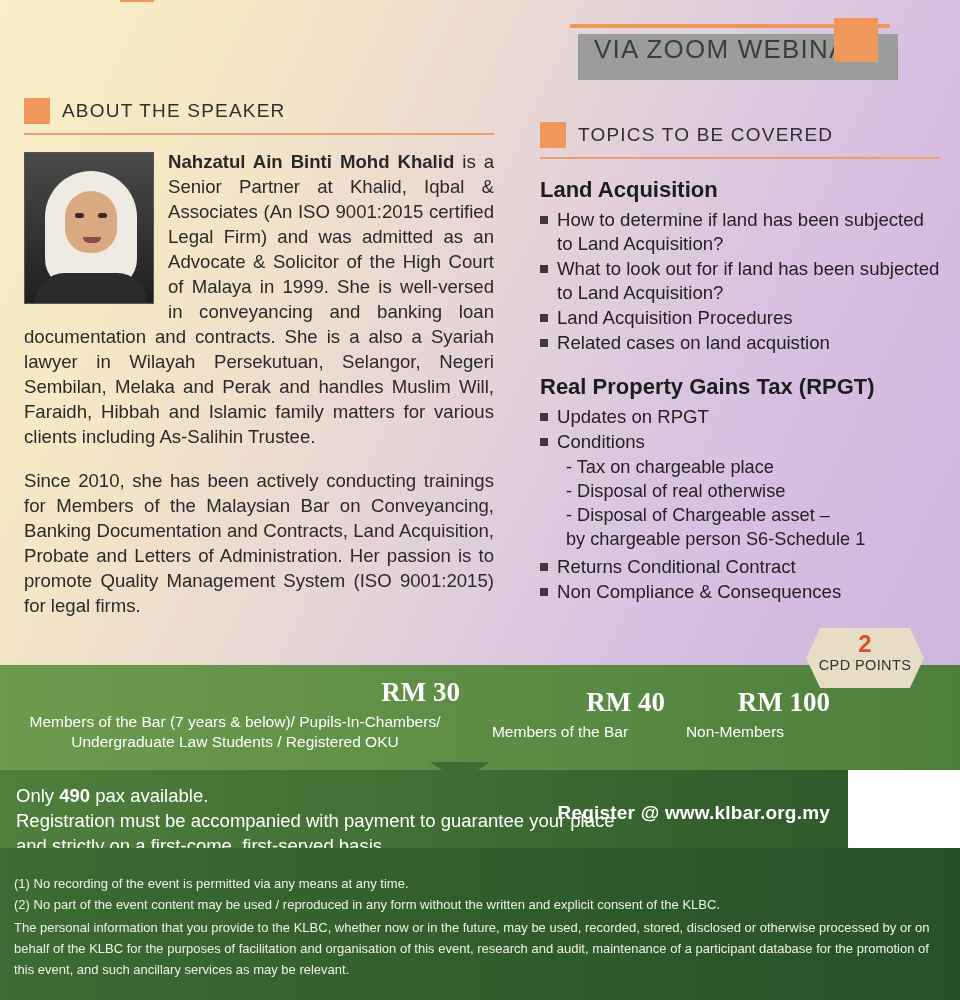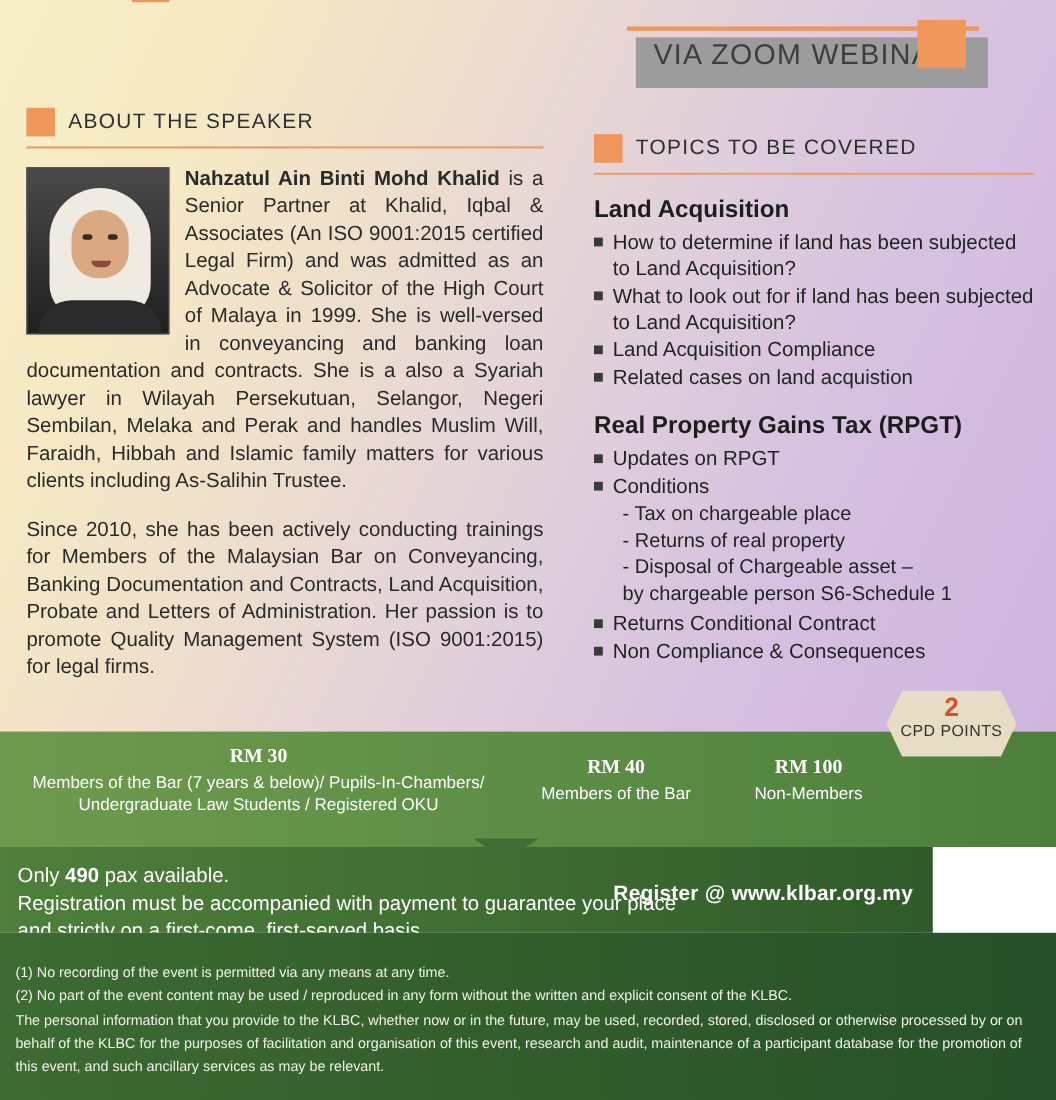--- a/index.html
+++ b/index.html
@@ -137,21 +137,21 @@
   .cpd-num { font-size:24px; font-weight:bold; color:#d4542a; line-height:26px; padding-top:3px;}
   .cpd-label { font-size:14.5px; color:#333; letter-spacing:.4px; }
 
   
   .fees {
     position:absolute; top:665px; left:0; width:960px; height:105px;
     background: linear-gradient(90deg,#6e9a4e 0%, #5f8f46 45%, #4d7f3c 100%);
     color:#ffffff;
   }
   .fee { position:absolute; text-align:center; }
-  .fee .amt { font-family:"Liberation Serif", serif; font-weight:bold; font-size:18px; }
+  .fee .amt { font-family:"Liberation Serif", serif; font-weight:bold; font-size:27px;text-align:right; }
   .fee .desc { font-size:15.5px; line-height:20px; margin-top:4px; }
   .fee1 { left:10px; top:12px; width:450px; }
   .fee2 { left:455px; top:22px; width:210px; }
   .fee3 { left:640px; top:22px; width:190px; }
 
   
   .notch {
     position:absolute; top:762px; left:430px; width:60px; height:20px;
     background:#3e6e36;
     clip-path: polygon(0 0, 100% 0, 50% 100%);
@@ -239,42 +239,42 @@
       <div class="bullet-row">
         <div class="bullet-sq"></div>
         <div>How to determine if land has been subjected to Land Acquisition?</div>
       </div>
       <div class="bullet-row">
         <div class="bullet-sq"></div>
         <div>What to look out for if land has been subjected to Land Acquisition?</div>
       </div>
       <div class="bullet-row">
         <div class="bullet-sq"></div>
-        <div>Land Acquisition Compliance</div>
+        <div>Land Acquisition Procedures</div>
       </div>
       <div class="bullet-row">
         <div class="bullet-sq"></div>
         <div>Related cases on land acquistion</div>
       </div>
 
       <div class="gap"></div>
 
       <div class="topic-group-title">Real Property Gains Tax (RPGT)</div>
 
       <div class="bullet-row">
         <div class="bullet-sq"></div>
         <div>Updates on RPGT</div>
       </div>
       <div class="bullet-row">
         <div class="bullet-sq"></div>
         <div>Conditions</div>
       </div>
 
       <div class="sub-row">- Tax on chargeable place</div>
-      <div class="sub-row">- Returns of real property</div>
+      <div class="sub-row">- Disposal of real otherwise</div>
       <div class="sub-row">- Disposal of Chargeable asset –</div>
       <div class="sub-row">  by chargeable person S6-Schedule 1</div>
 
       <div class="bullet-row" style="margin-top:4px;">
         <div class="bullet-sq"></div>
         <div>Returns Conditional Contract</div>
       </div>
       <div class="bullet-row">
         <div class="bullet-sq"></div>
         <div>Non Compliance &amp; Consequences</div>

